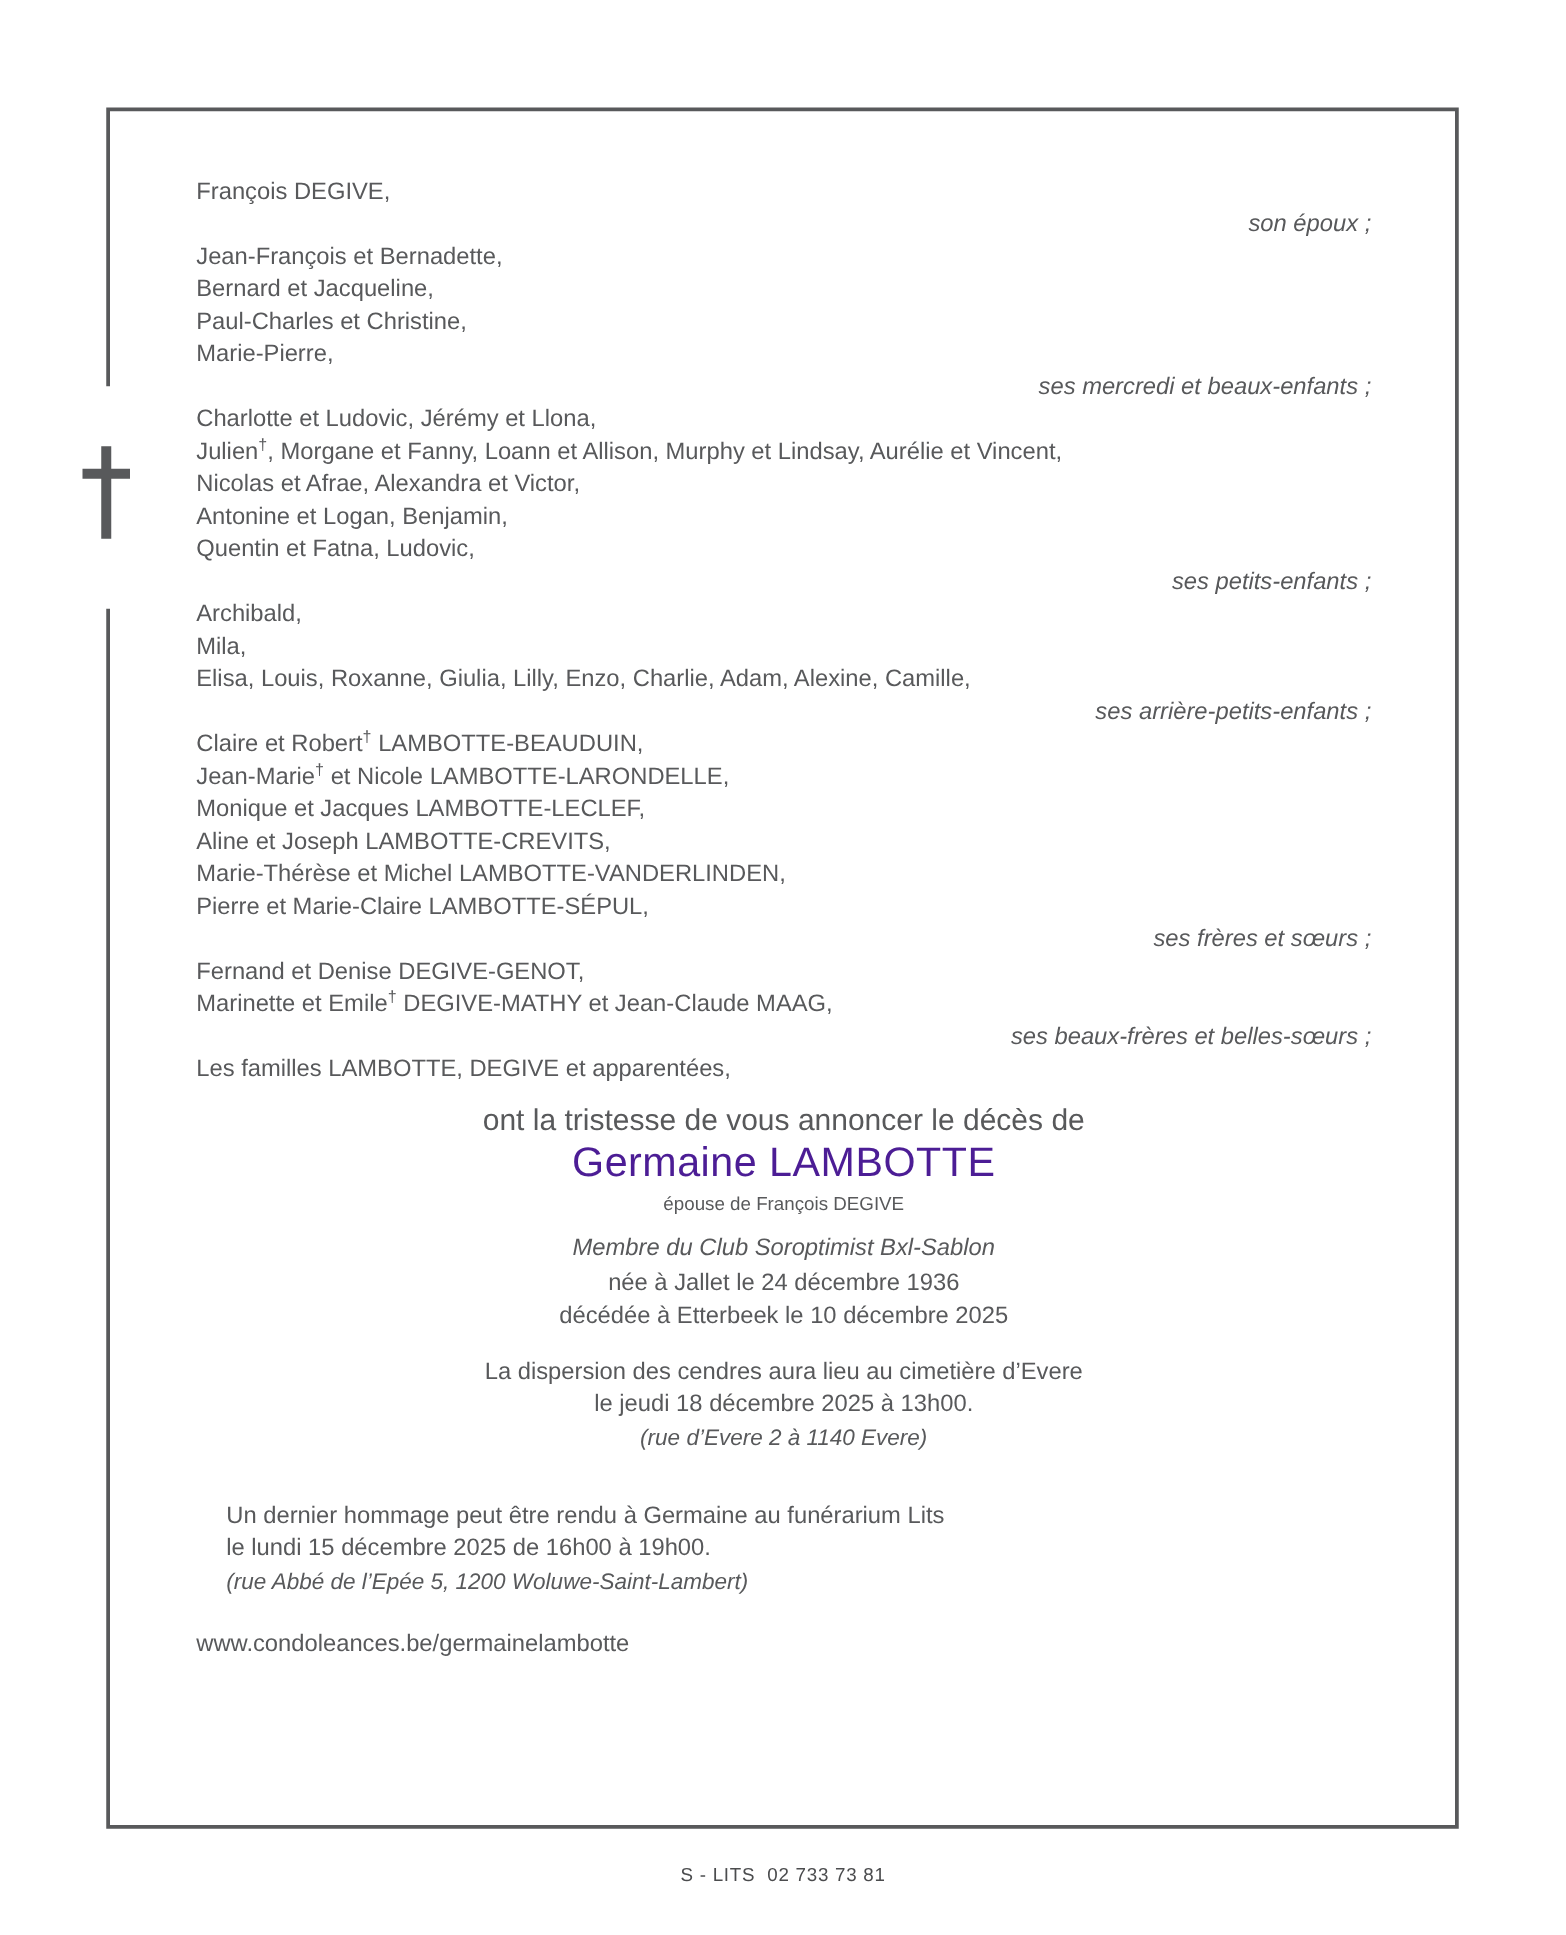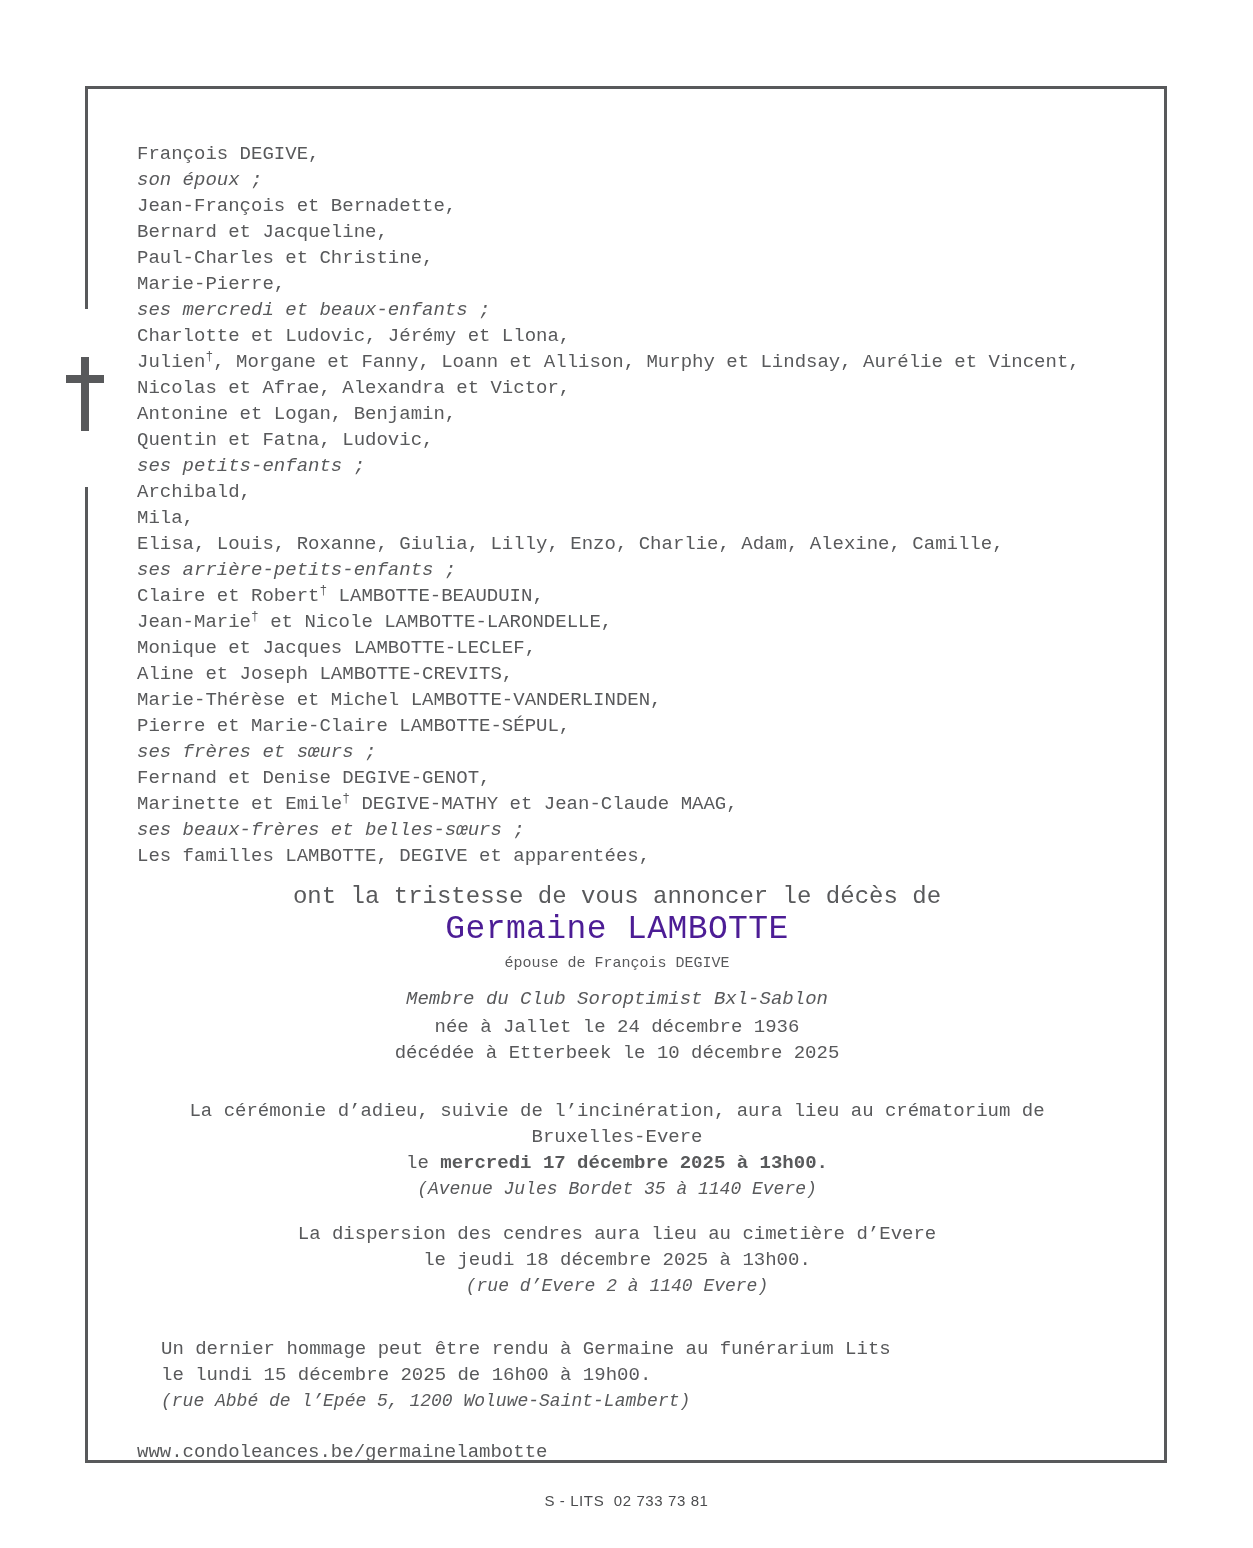--- a/index.html
+++ b/index.html
@@ -11,23 +11,23 @@
   }
   .frame{
     position:absolute;left:85px;top:86px;width:1082px;height:1377px;
     border:3px solid var(--border,#58595b);box-sizing:border-box;
   }
   
   .border-gap{position:absolute;left:84px;top:309px;width:7px;height:178px;background:#ffffff;}
   .cross-v{position:absolute;left:81px;top:357px;width:8px;height:74px;background:var(--border,#58595b);}
   .cross-h{position:absolute;left:66px;top:375px;width:38px;height:8px;background:var(--border,#58595b);}
 
-  .content{padding:52px 67px 0 49px;font-size:19px;line-height:26px;font-family:Liberation Mono, monospace;}
+  .content{padding:52px 67px 0 69px;font-size:19px;line-height:26px;}
   .line{white-space:nowrap;}
-  .relation{font-style:italic;}
+  .relation{text-align:right;font-style:italic;}
   .center{text-align:center;}
   sup{font-size:0.68em;line-height:0;vertical-align:super;}
 
   .announce-intro{margin-top:15px;font-size:24px;}
   .deceased-name{font-size:33px;line-height:40px;color:#4c1d95;letter-spacing:0.4px;}
   .spouse{font-size:15px;line-height:27px;}
   .membership{font-style:italic;margin-top:9px;}
   .dates{margin-top:2px;}
   .ceremony{margin-top:32px;}
   .dispersion{margin-top:19px;}
@@ -85,25 +85,20 @@
 
     <div class="center announce-intro">ont la tristesse de vous annoncer le décès de</div>
     <div class="center deceased-name">Germaine LAMBOTTE</div>
     <div class="center spouse">épouse de François DEGIVE</div>
     <div class="center membership">Membre du Club Soroptimist Bxl-Sablon</div>
     <div class="dates">
       <div class="center">née à Jallet le 24 décembre 1936</div>
       <div class="center">décédée à Etterbeek le 10 décembre 2025</div>
     </div>
 
-    <div class="ceremony">
-      <div class="center">La cérémonie d’adieu, suivie de l’incinération, aura lieu au crématorium de Bruxelles-Evere</div>
-      <div class="center"><span>le </span><span class="bold">mercredi 17 décembre 2025 à 13h00.</span></div>
-      <div class="center addr">(Avenue Jules Bordet 35 à 1140 Evere)</div>
-    </div>
 
     <div class="dispersion">
       <div class="center">La dispersion des cendres aura lieu au cimetière d’Evere</div>
       <div class="center">le jeudi 18 décembre 2025 à 13h00.</div>
       <div class="center addr">(rue d’Evere 2 à 1140 Evere)</div>
     </div>
 
     <div class="tribute">
       <div>Un dernier hommage peut être rendu à Germaine au funérarium Lits</div>
       <div>le lundi 15 décembre 2025 de 16h00 à 19h00.</div>

